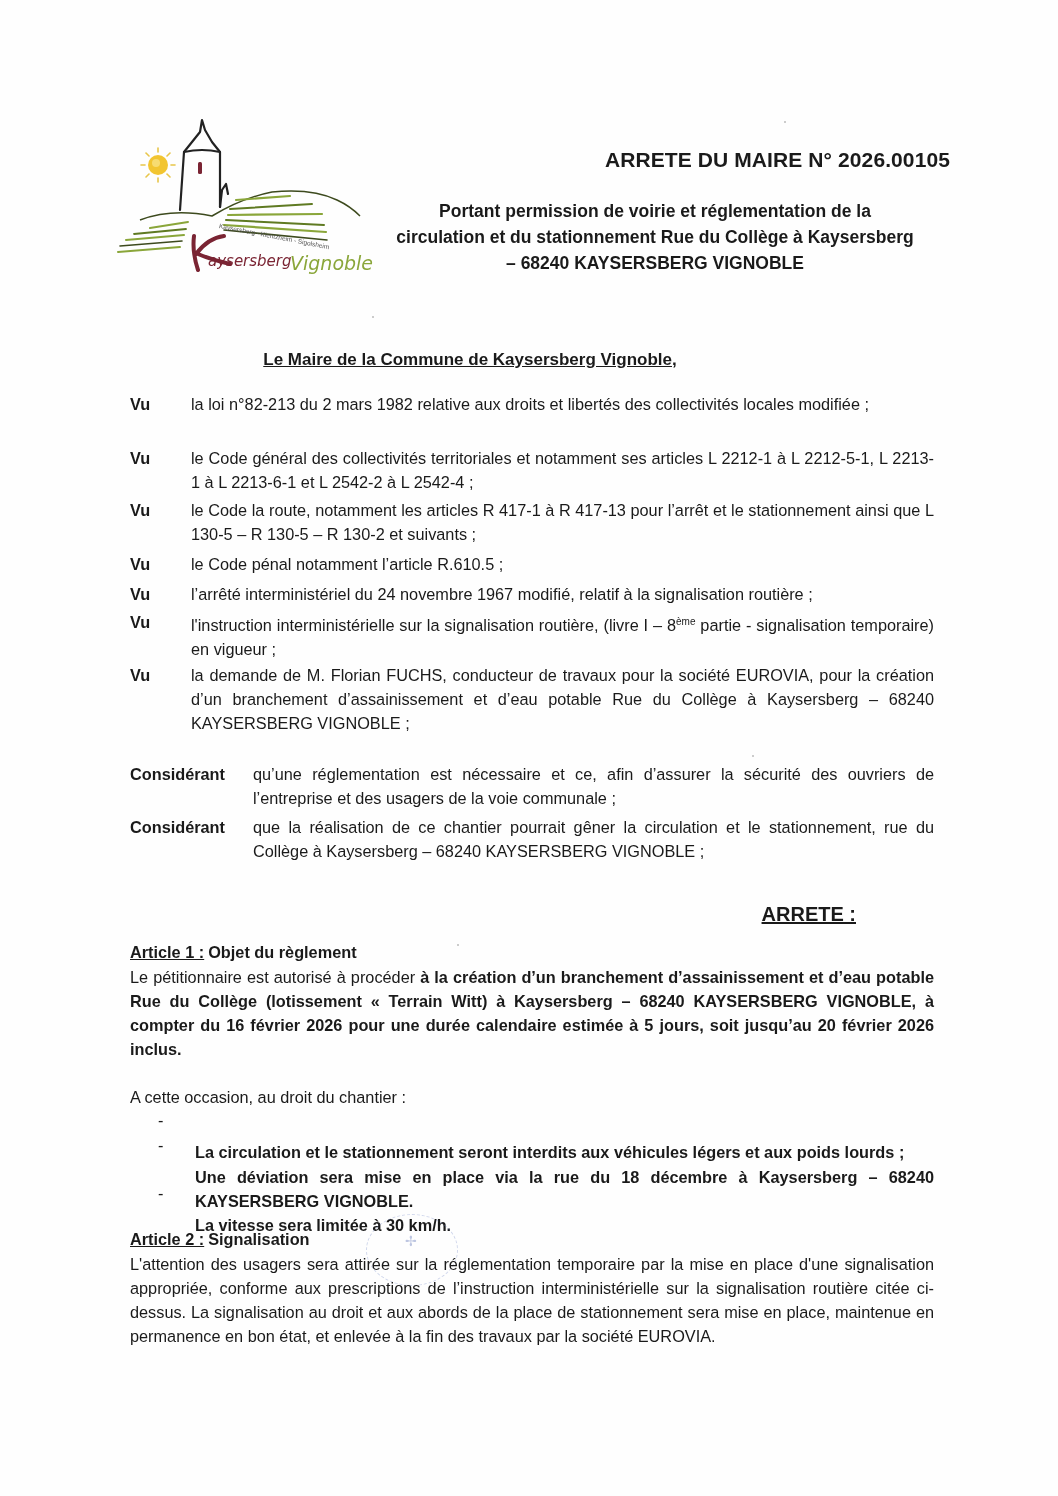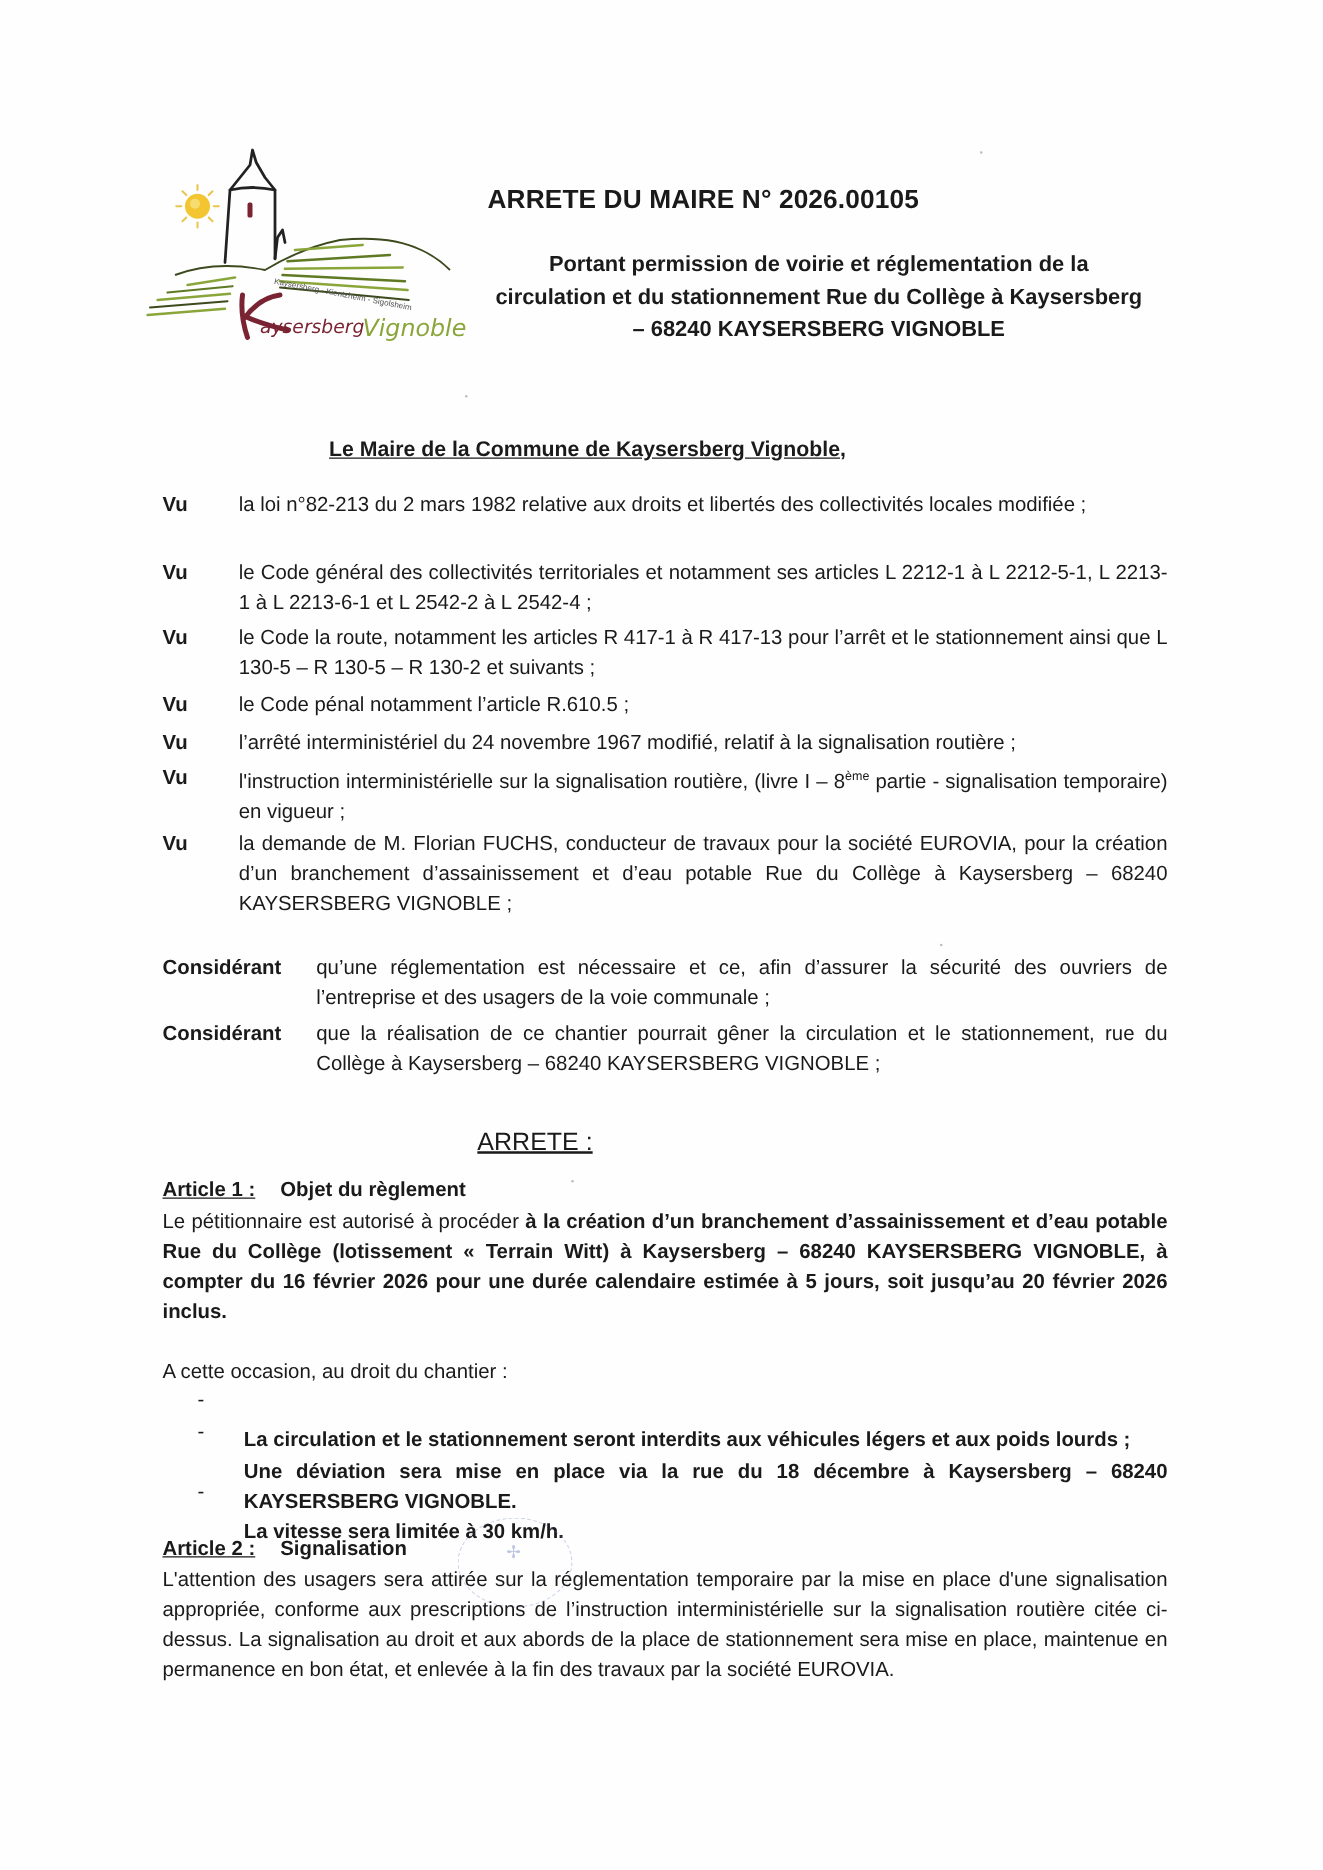--- a/index.html
+++ b/index.html
@@ -10,38 +10,38 @@
   }
   .page { position: absolute; left: 0; top: 0; width: 1058px; height: 1496px; background: #fefefe; }
 
   
   .logo { position: absolute; left: 112px; top: 112px; width: 256px; height: 168px; }
   .logo-name-1 { position: absolute; left: 96px; top: 140px; font-size: 15px; color: #7a2433; font-style: italic; font-family: "DejaVu Sans", sans-serif; }
   .logo-name-2 { position: absolute; left: 178px; top: 140px; font-size: 19px; color: #8aa63a; font-style: italic; font-family: "DejaVu Sans", sans-serif; }
   .logo-sub { position: absolute; left: 108px; top: 110px; font-size: 6.5px; color: #555; transform: rotate(11deg); transform-origin: left top; white-space: nowrap; }
 
   
-  .title { position: absolute; left: 390px; top: 148px; width: 560px; text-align: left; font-weight: bold; font-size: 21px; letter-spacing: 0.1px; }
+  .title { position: absolute; left: 390px; top: 148px; width: 560px; text-align: right; font-weight: bold; font-size: 21px; letter-spacing: 0.1px; }
   .subtitle { position: absolute; left: 370px; top: 198px; width: 570px; text-align: center; font-weight: bold; font-size: 17.5px; line-height: 26px; }
 
   .mayor { position: absolute; left: 0; width: 940px; top: 350px; text-align: center; font-weight: bold; font-size: 17px; text-decoration: underline; }
 
   .vu-row { position: absolute; left: 130px; width: 804px; font-size: 16.3px; line-height: 24px; }
   .vu-label { position: absolute; left: 0; top: 0; font-weight: bold; }
   .vu-text { position: absolute; left: 61px; top: 0; width: 743px; text-align: justify; }
 
   .cons-row { position: absolute; left: 130px; width: 804px; font-size: 16.3px; line-height: 24px; }
   .cons-label { position: absolute; left: 0; top: 0; font-weight: bold; }
   .cons-text { position: absolute; left: 123px; top: 0; width: 681px; text-align: justify; }
 
-  .arrete { position: absolute; left: 0; width: 856px; top: 903px; text-align: center; font-weight: normal; font-size: 20px; text-decoration: underline; }
+  .arrete { position: absolute; left: 0; width: 856px; top: 903px; text-align: right; font-weight: bold; font-size: 20px; text-decoration: underline; }
 
   .art-head { position: absolute; left: 130px; font-size: 16.3px; font-weight: bold; }
   .art-num { text-decoration: underline; }
-  .art-title { margin-left: 20px; }
+  .art-title { margin-left: 4px; }
 
   .para { position: absolute; left: 130px; width: 804px; font-size: 16.3px; line-height: 24px; text-align: justify; }
   .b { font-weight: bold; }
 
   .bullet { position: absolute; left: 158px; width: 776px; font-size: 16.3px; line-height: 24px; font-weight: bold; }
   .bullet .dash { position: absolute; left: 0; top: 0; font-weight: normal; }
   .bullet .btext { position: absolute; left: 37px; top: 0; width: 739px; text-align: justify; margin-top: 32px; }
 
   .stamp { position: absolute; left: 366px; top: 1214px; width: 90px; height: 70px; border-radius: 50%; border: 1px dashed rgba(120,140,200,0.35); }
   .stamp-mark { position: absolute; left: 38px; top: 18px; font-size: 14px; color: rgba(110,130,190,0.45); }

